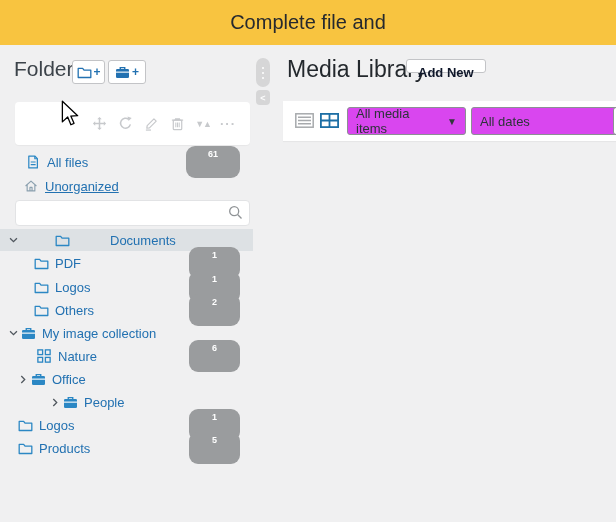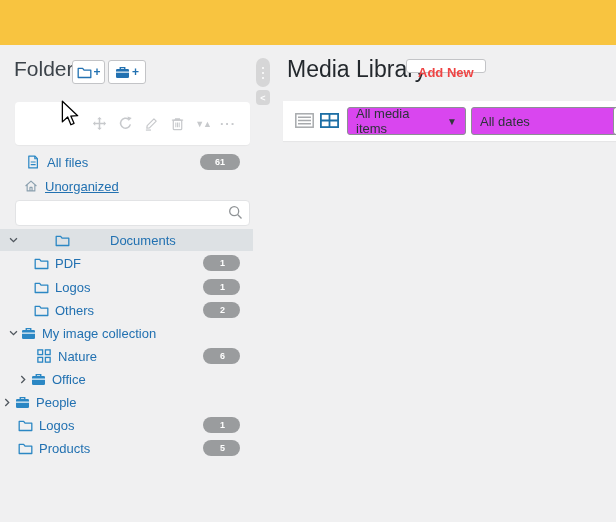--- a/index.html
+++ b/index.html
@@ -28,32 +28,32 @@
           border-radius:4px;box-sizing:border-box;font-size:13px;color:#3c434a;padding:0 28px 0 10px;outline:none;}
   .search-ic{position:absolute;left:228px;top:205px;color:#8f9396;}
   
   .row{position:absolute;left:0;width:253px;height:22px;display:flex;align-items:center;
        font-size:13px;color:#2271b1;cursor:pointer;box-sizing:border-box;}
   .row.sel{background:#dde1e4;gap:34px;}
   .chev{width:14px;display:flex;align-items:center;justify-content:center;color:#50575e;flex:0 0 14px;}
   .ric{width:16px;height:16px;display:flex;align-items:center;justify-content:center;margin-right:6px;flex:0 0 16px;color:#2b87c4;}
   .ric.home{color:#8ba0af;}
   .rlab{white-space:nowrap;}
-  .badge{position:absolute;right:13px;top:50%;transform:translateY(-50%);min-width:7px;height:16px;line-height:16px;
-         padding:0 15px;border-radius:9px;background:#9a9c9e;color:#fff;font-size:9px;font-weight:bold;text-align:right;}
+  .badge{position:absolute;right:13px;top:50%;transform:translateY(-50%);min-width:7px;height:32px;line-height:16px;
+         padding:0 22px;border-radius:9px;background:#9a9c9e;color:#fff;font-size:9px;font-weight:bold;text-align:center;}
   
   .split-drag{position:absolute;left:256px;top:58px;width:14px;height:29px;background:#d6d6d7;border-radius:7px;
               display:flex;flex-direction:column;align-items:center;justify-content:center;gap:3px;cursor:col-resize;}
   .split-drag i{width:2px;height:2px;border-radius:50%;background:#fff;display:block;}
   .split-collapse{position:absolute;left:256px;top:90px;width:14px;height:15px;background:#d6d6d7;border-radius:4px;
                   color:#fdfdfd;font-size:9px;font-weight:bold;display:flex;align-items:center;justify-content:center;cursor:pointer;}
   
   .ml-title{position:absolute;left:287px;top:56px;font-size:23px;font-weight:400;color:#23282d;}
   .add-new{position:absolute;left:406px;top:59px;height:14px;padding:0 11px;background:#fff;border:1px solid #c3c4c7;
-           border-radius:3px;color:#ef4444;font-size:13px;font-weight:600;line-height:25px;cursor:pointer;box-sizing:border-box;
+           border-radius:3px;color:#0f172a;font-size:13px;font-weight:600;line-height:25px;cursor:pointer;box-sizing:border-box;
            font-family:"Liberation Sans","DejaVu Sans",sans-serif;}
   .mtoolbar{position:absolute;left:283px;top:101px;width:345px;height:40px;background:#fff;box-shadow:0 1px 1px rgba(0,0,0,.04);}
   .view-ic{position:absolute;top:12px;width:19px;height:15px;cursor:pointer;}
   .view-list{left:12px;color:#a7aaad;}
   .view-grid{left:37px;color:#1d6fa5;}
   .msel{position:absolute;top:6px;height:28px;background:#d946ef;border:1px solid #8c8f94;border-radius:3px;
         display:flex;align-items:center;justify-content:space-between;padding:0 8px;box-sizing:border-box;
         font-size:13px;color:#2c3338;cursor:pointer;}
   .msel .arr{font-size:10px;color:#32373c;margin-left:8px;}
   #sel-type{left:64px;width:119px;}
@@ -120,20 +120,21 @@
         <path d="M3 4.2 H16 M3 7.5 H16 M3 10.8 H16" stroke="currentColor" stroke-width="1.5"></path>
       </symbol>
     <symbol id="i-gridview" viewBox="0 0 19 15">
         <rect x="0.9" y="0.9" width="17.2" height="13.2" fill="none" stroke="currentColor" stroke-width="1.8"></rect>
         <path d="M9.5 1 V14 M1 7.5 H18" stroke="currentColor" stroke-width="1.8"></path>
       </symbol>
   </defs>
 </svg>
 
 <div class="banner">
+  <span>Complete file and</span>
 </div>
 
 <div class="folders-title">Folders</div>
 
 <button class="hbtn" id="btn-new-folder">
   <span>
       <svg width="15" height="13">
         <use href="#i-folder"></use>
       </svg>
     </span>
@@ -270,21 +271,21 @@
         <use href="#i-chevright"></use>
       </svg>
     </span>
   <span class="ric">
       <svg width="15" height="13">
         <use href="#i-gallery"></use>
       </svg>
     </span>
   <span class="rlab">Office</span>
 </div>
-<div class="row" style="top:391px;">
+<div class="row" style="top:391px;padding-left:16px;margin-left:32px;">
   <span class="chev">
       <svg width="6" height="9">
         <use href="#i-chevright"></use>
       </svg>
     </span>
   <span class="ric">
       <svg width="15" height="13">
         <use href="#i-gallery"></use>
       </svg>
     </span>

